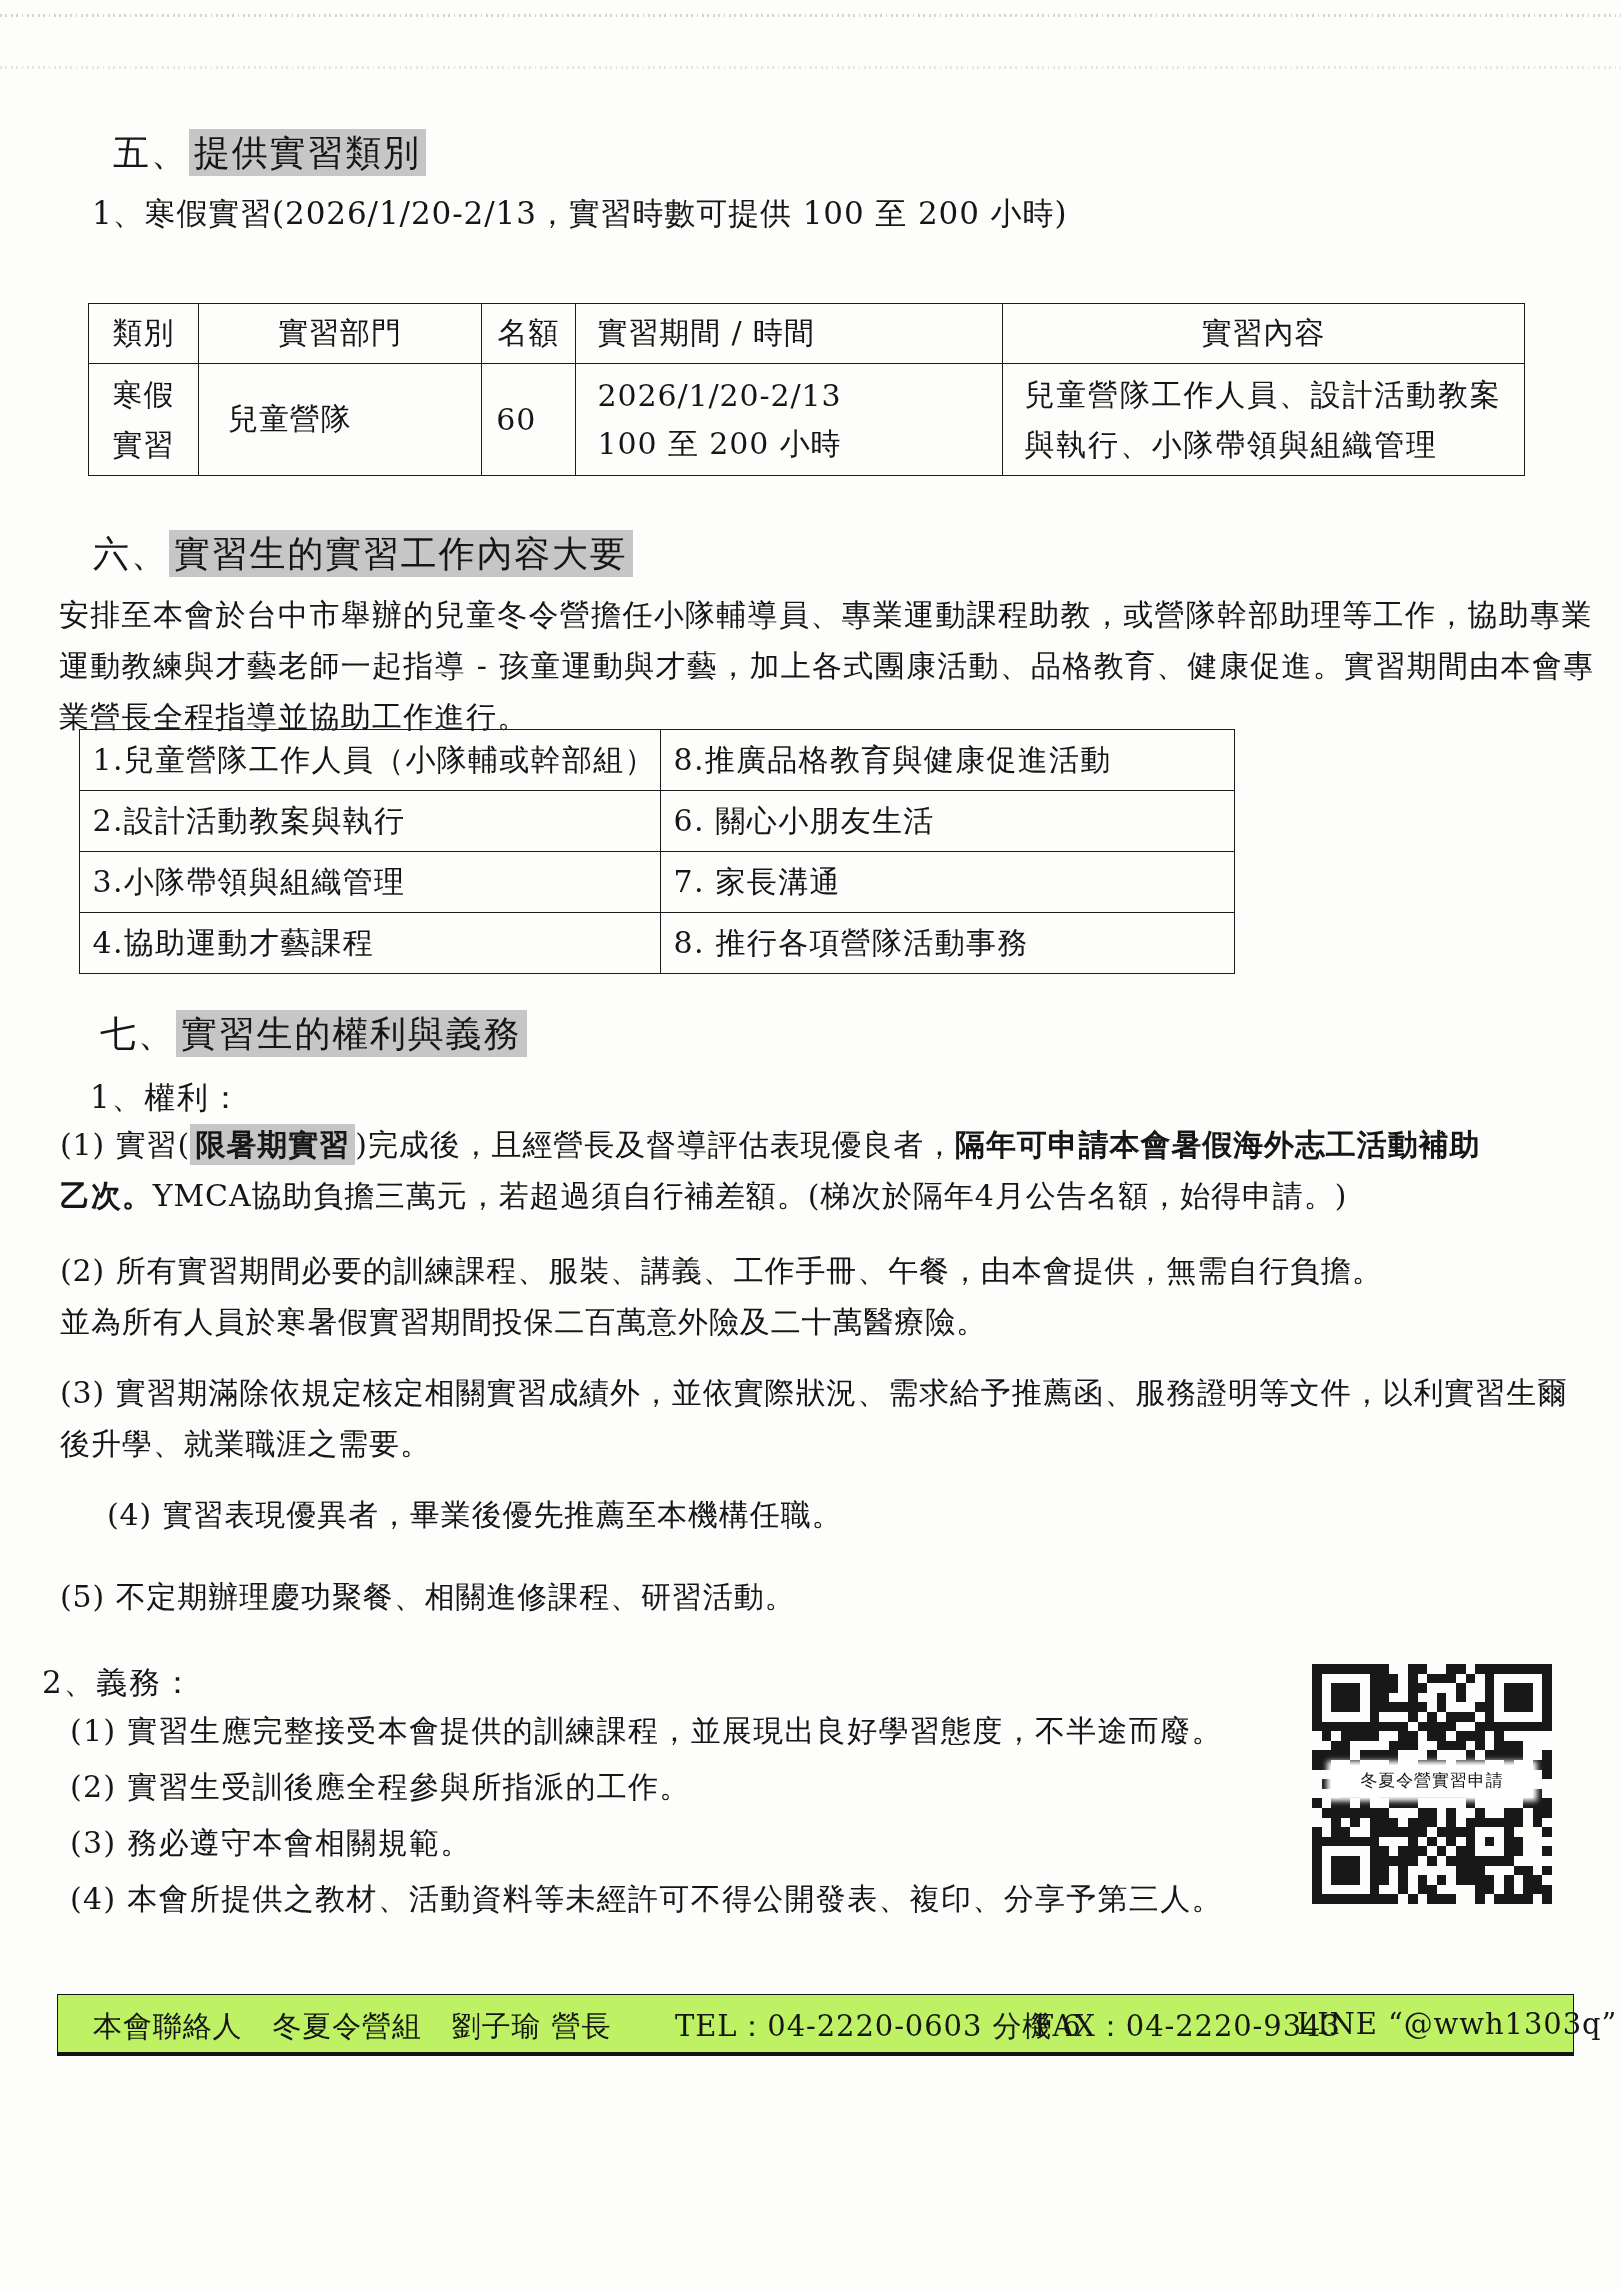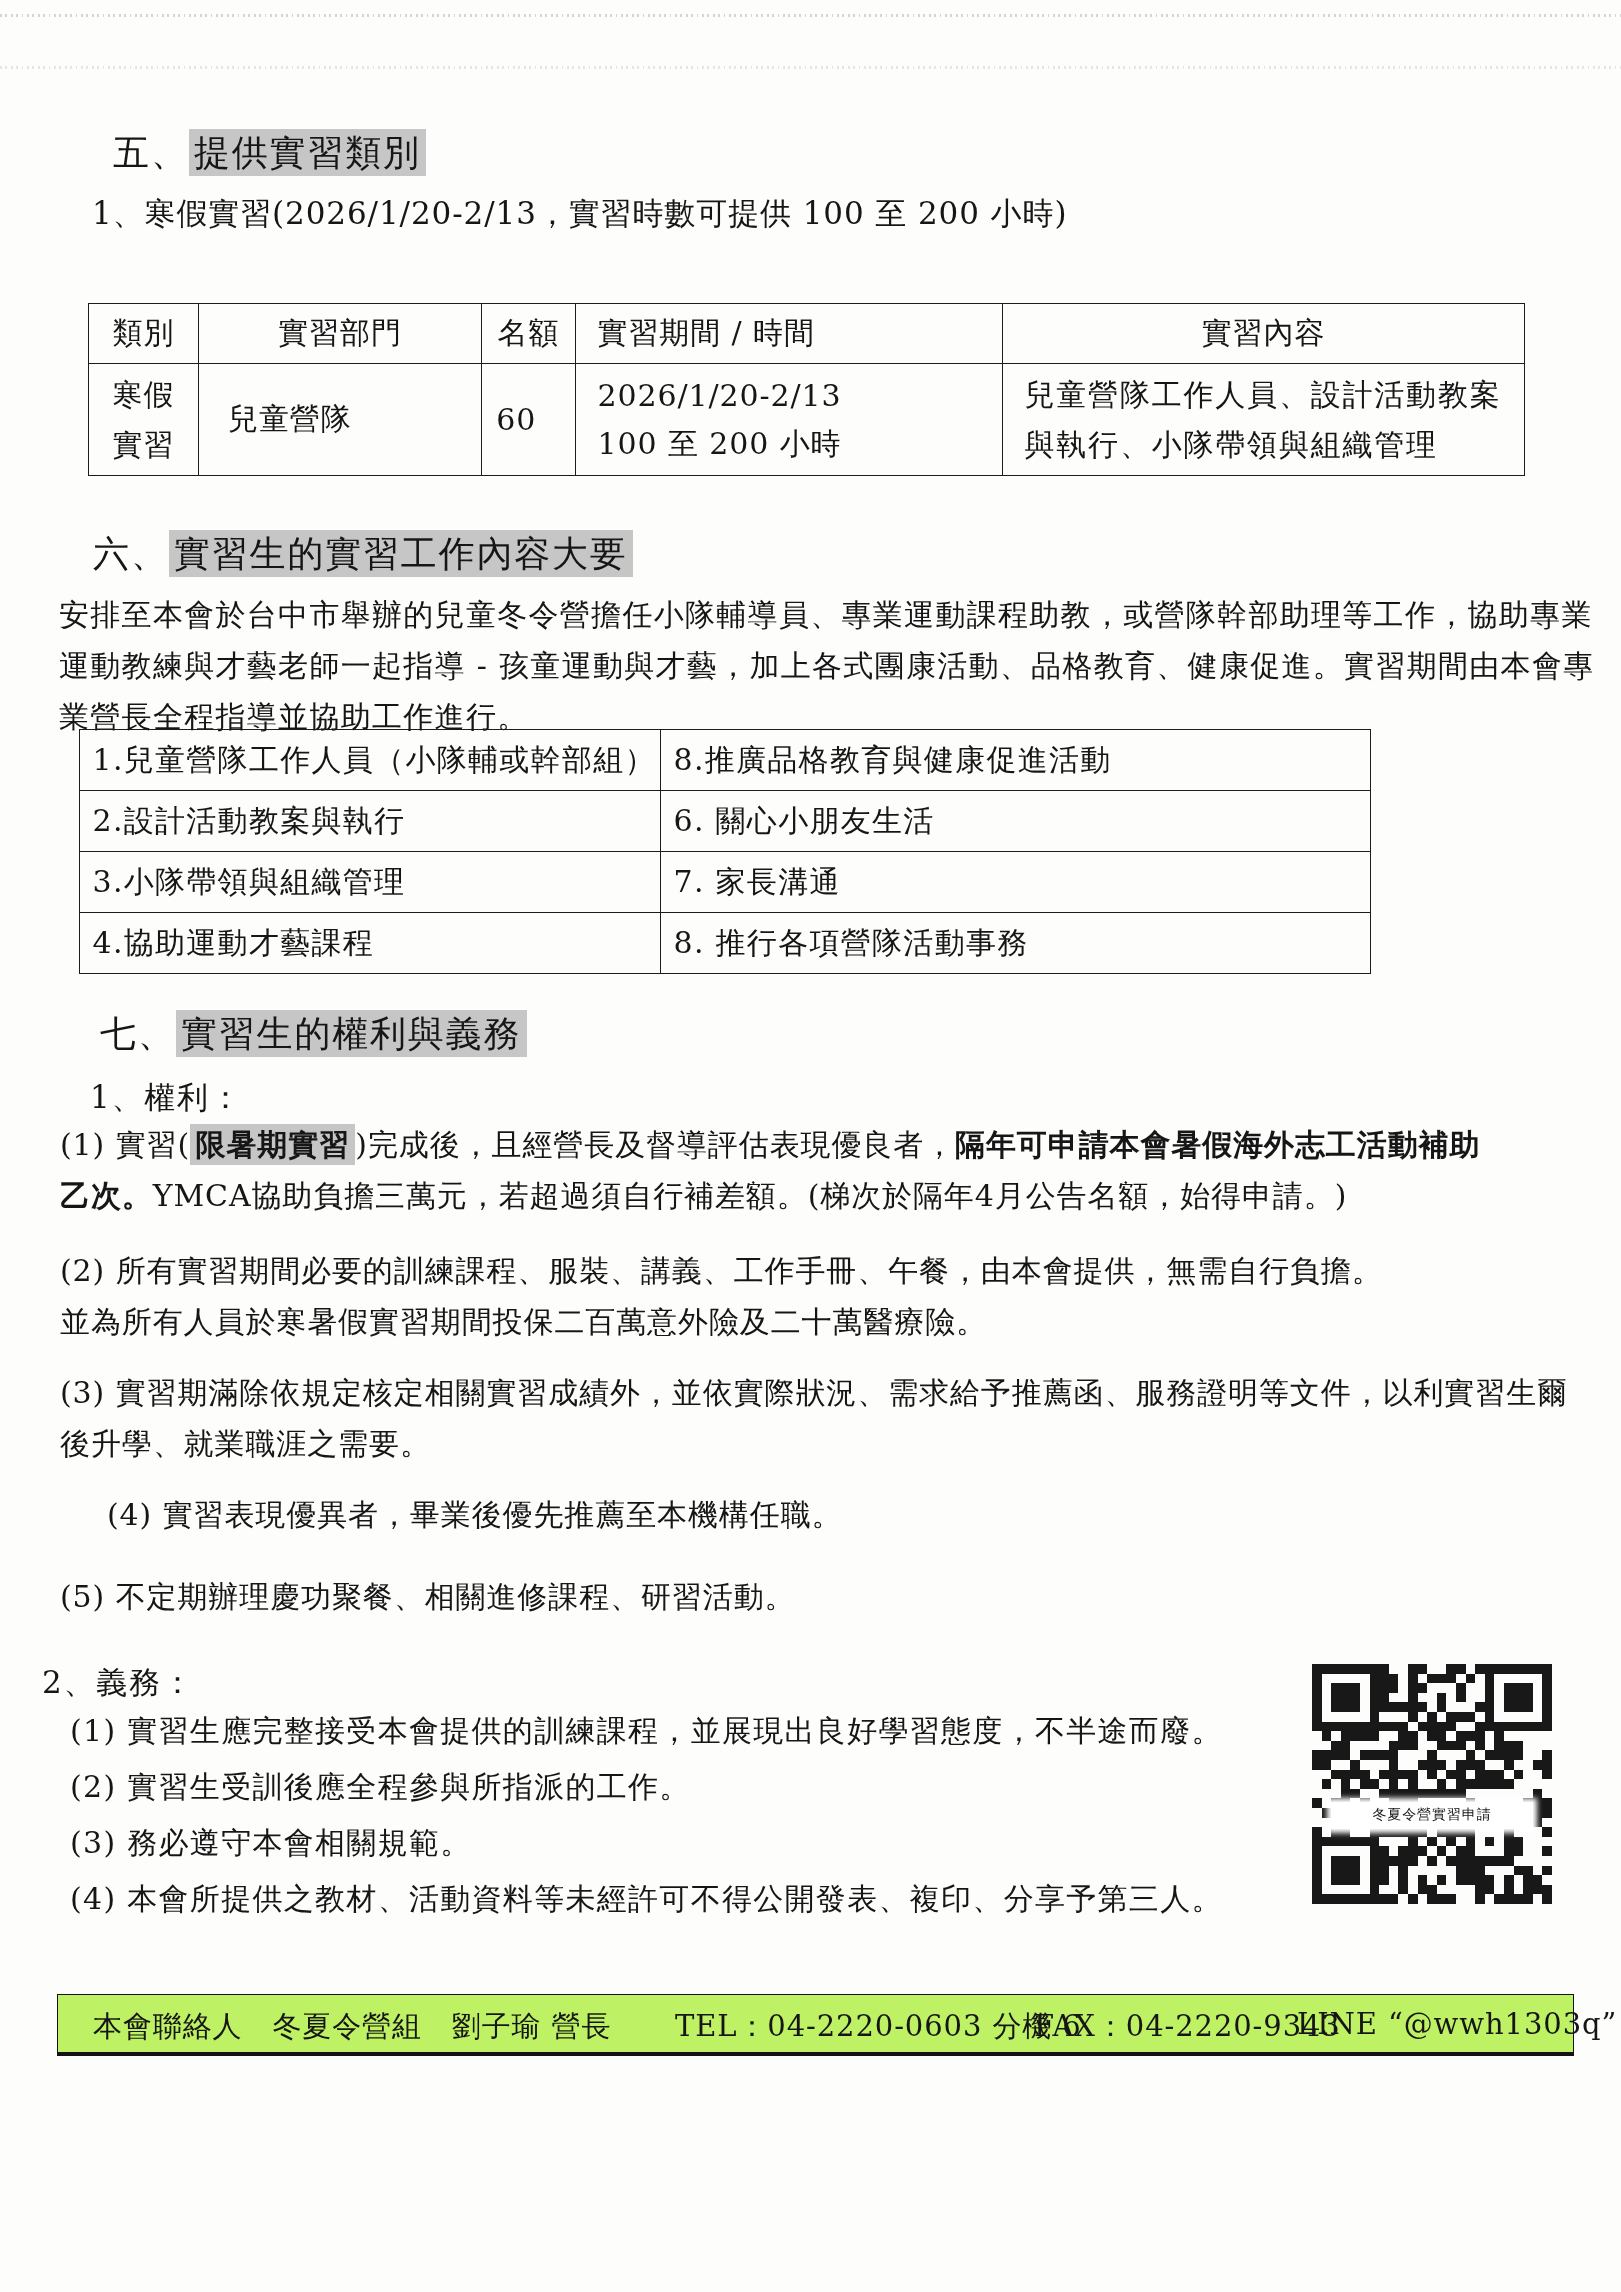--- a/index.html
+++ b/index.html
@@ -29,38 +29,38 @@
   .t1 th{height:57px;text-align:center;}
   .t1 td{height:109px;}
   .t1 .c-cat{text-align:center;word-break:break-all;line-height:50px;padding:0 23px;}
   .t1 .c-dep{padding-left:29px;}
   .t1 .c-quo{padding-left:14.3px;}
   .t1 .c-per{padding-left:21.5px;line-height:48px;}
   .t1 .c-con{padding:0 12.5px 0 21.5px;line-height:50px;letter-spacing:1.8px;}
 
   .para6{position:absolute;left:59px;top:589px;width:1557px;}
 
-  .t2{position:absolute;left:79px;top:729px;width:1292px;border-radius:22px;}
+  .t2{position:absolute;left:79px;top:729px;width:1156px;border-radius:22px;}
   .t2 td{border:1.8px solid #1c1c1c;height:58px;font-size:30px;letter-spacing:1.3px;padding-left:12.5px;}
   .t2 col.left{width:581px;}
 
   .rights-label{position:absolute;left:90px;top:1077px;font-size:31px;letter-spacing:1.8px;}
   .para{position:absolute;font-size:30px;letter-spacing:0.9px;line-height:51px;}
   .b{font-weight:bold;}
   .cont-indent{}
 
   .obl-label{position:absolute;left:42px;top:1662px;font-size:31px;letter-spacing:1.8px;}
   .obl-list{position:absolute;left:70px;top:1703px;width:1236px;}
   .obl-list div{font-size:30px;letter-spacing:1.3px;line-height:56px;}
 
   .qr-wrap{position:absolute;left:1312px;top:1664px;width:240px;height:240px;}
   .qr-grid{position:absolute;inset:0;display:grid;grid-template-columns:repeat(25,1fr);grid-template-rows:repeat(25,1fr);}
   .qr-grid div.on{background:#181818;}
   .qr-label{position:absolute;left:8%;top:42%;width:84%;background:#fff;
-    font-size:14px;letter-spacing:0.9px;text-align:center;padding:4.5px 0;box-shadow:0 0 5.4px 3.6px #fff;margin-top:37px;}
+    font-size:17px;letter-spacing:0.9px;text-align:center;padding:4.5px 0;box-shadow:0 0 5.4px 3.6px #fff;}
 
   .footer{position:absolute;left:57px;top:1994px;width:1515px;height:57px;
     border:1.8px solid #141414;border-bottom:4.5px solid #141414;background:#bef264;}
   .footer span{position:absolute;top:11.6px;font-size:29px;letter-spacing:0.9px;white-space:nowrap;}
   .f-contact{left:35px;}
   .f-tel{left:617px;}
   .f-fax{left:976px;}
   .f-line{left:1239px;}
 </style>
 </head>

